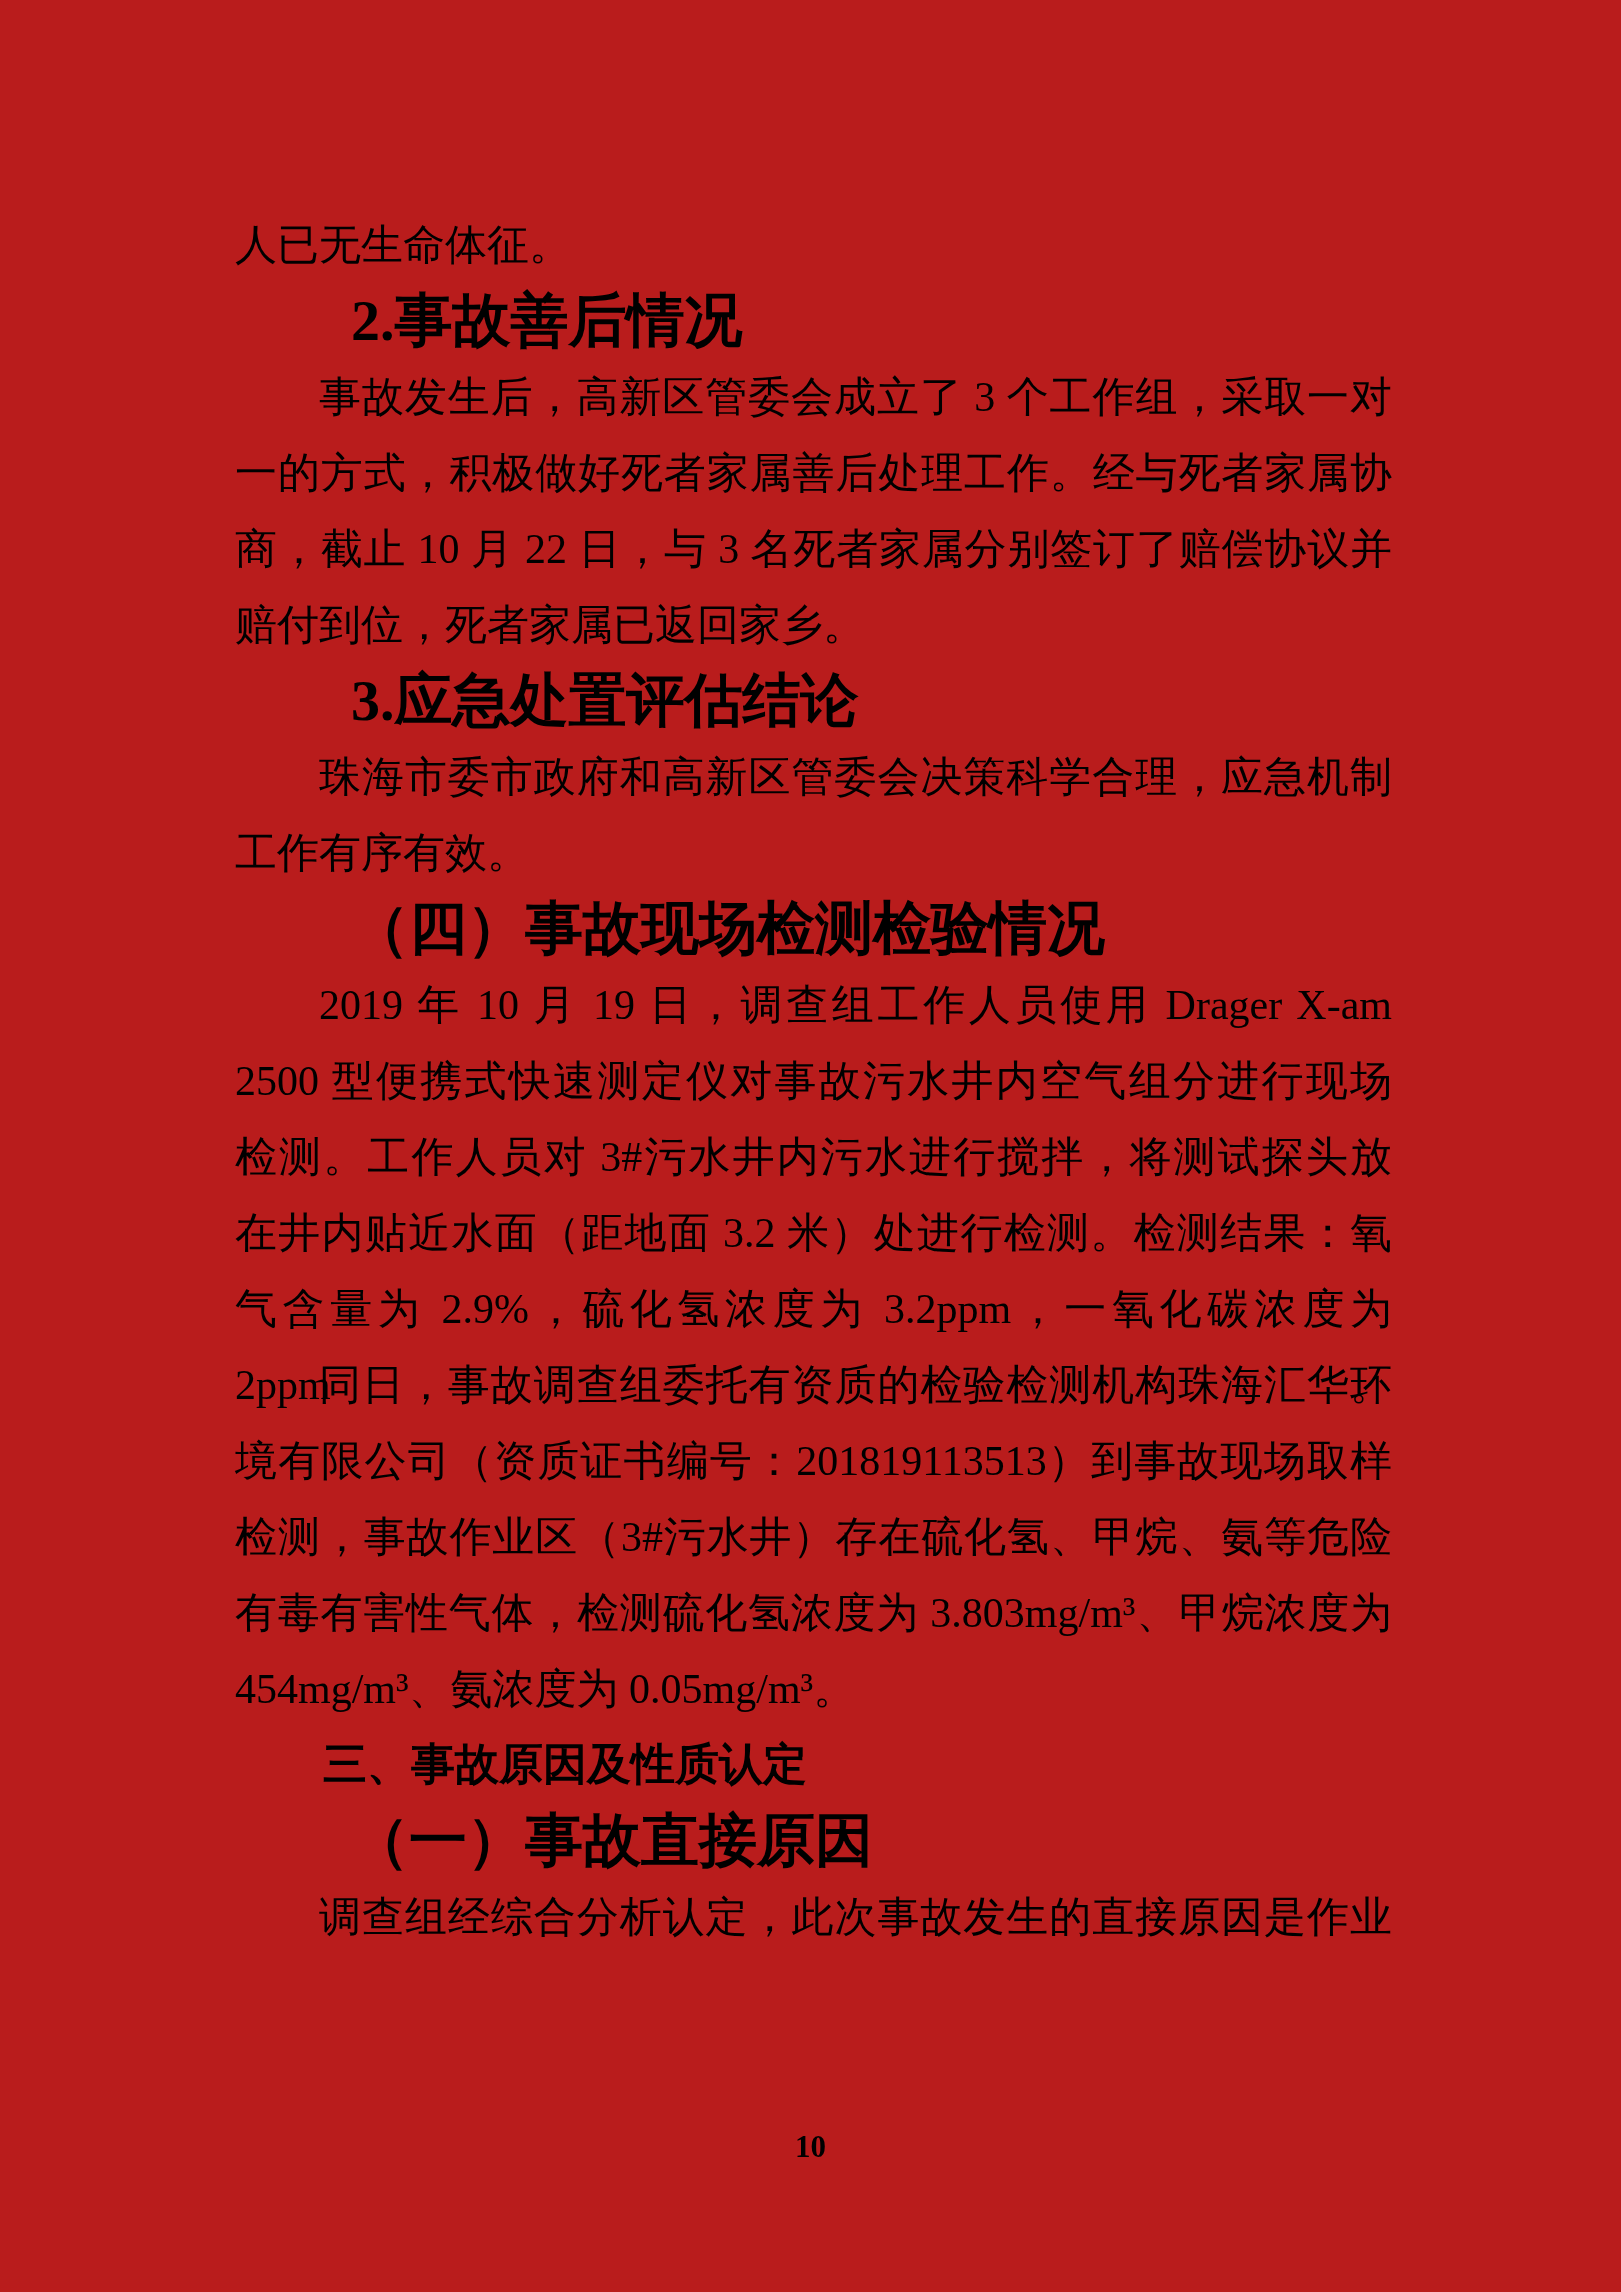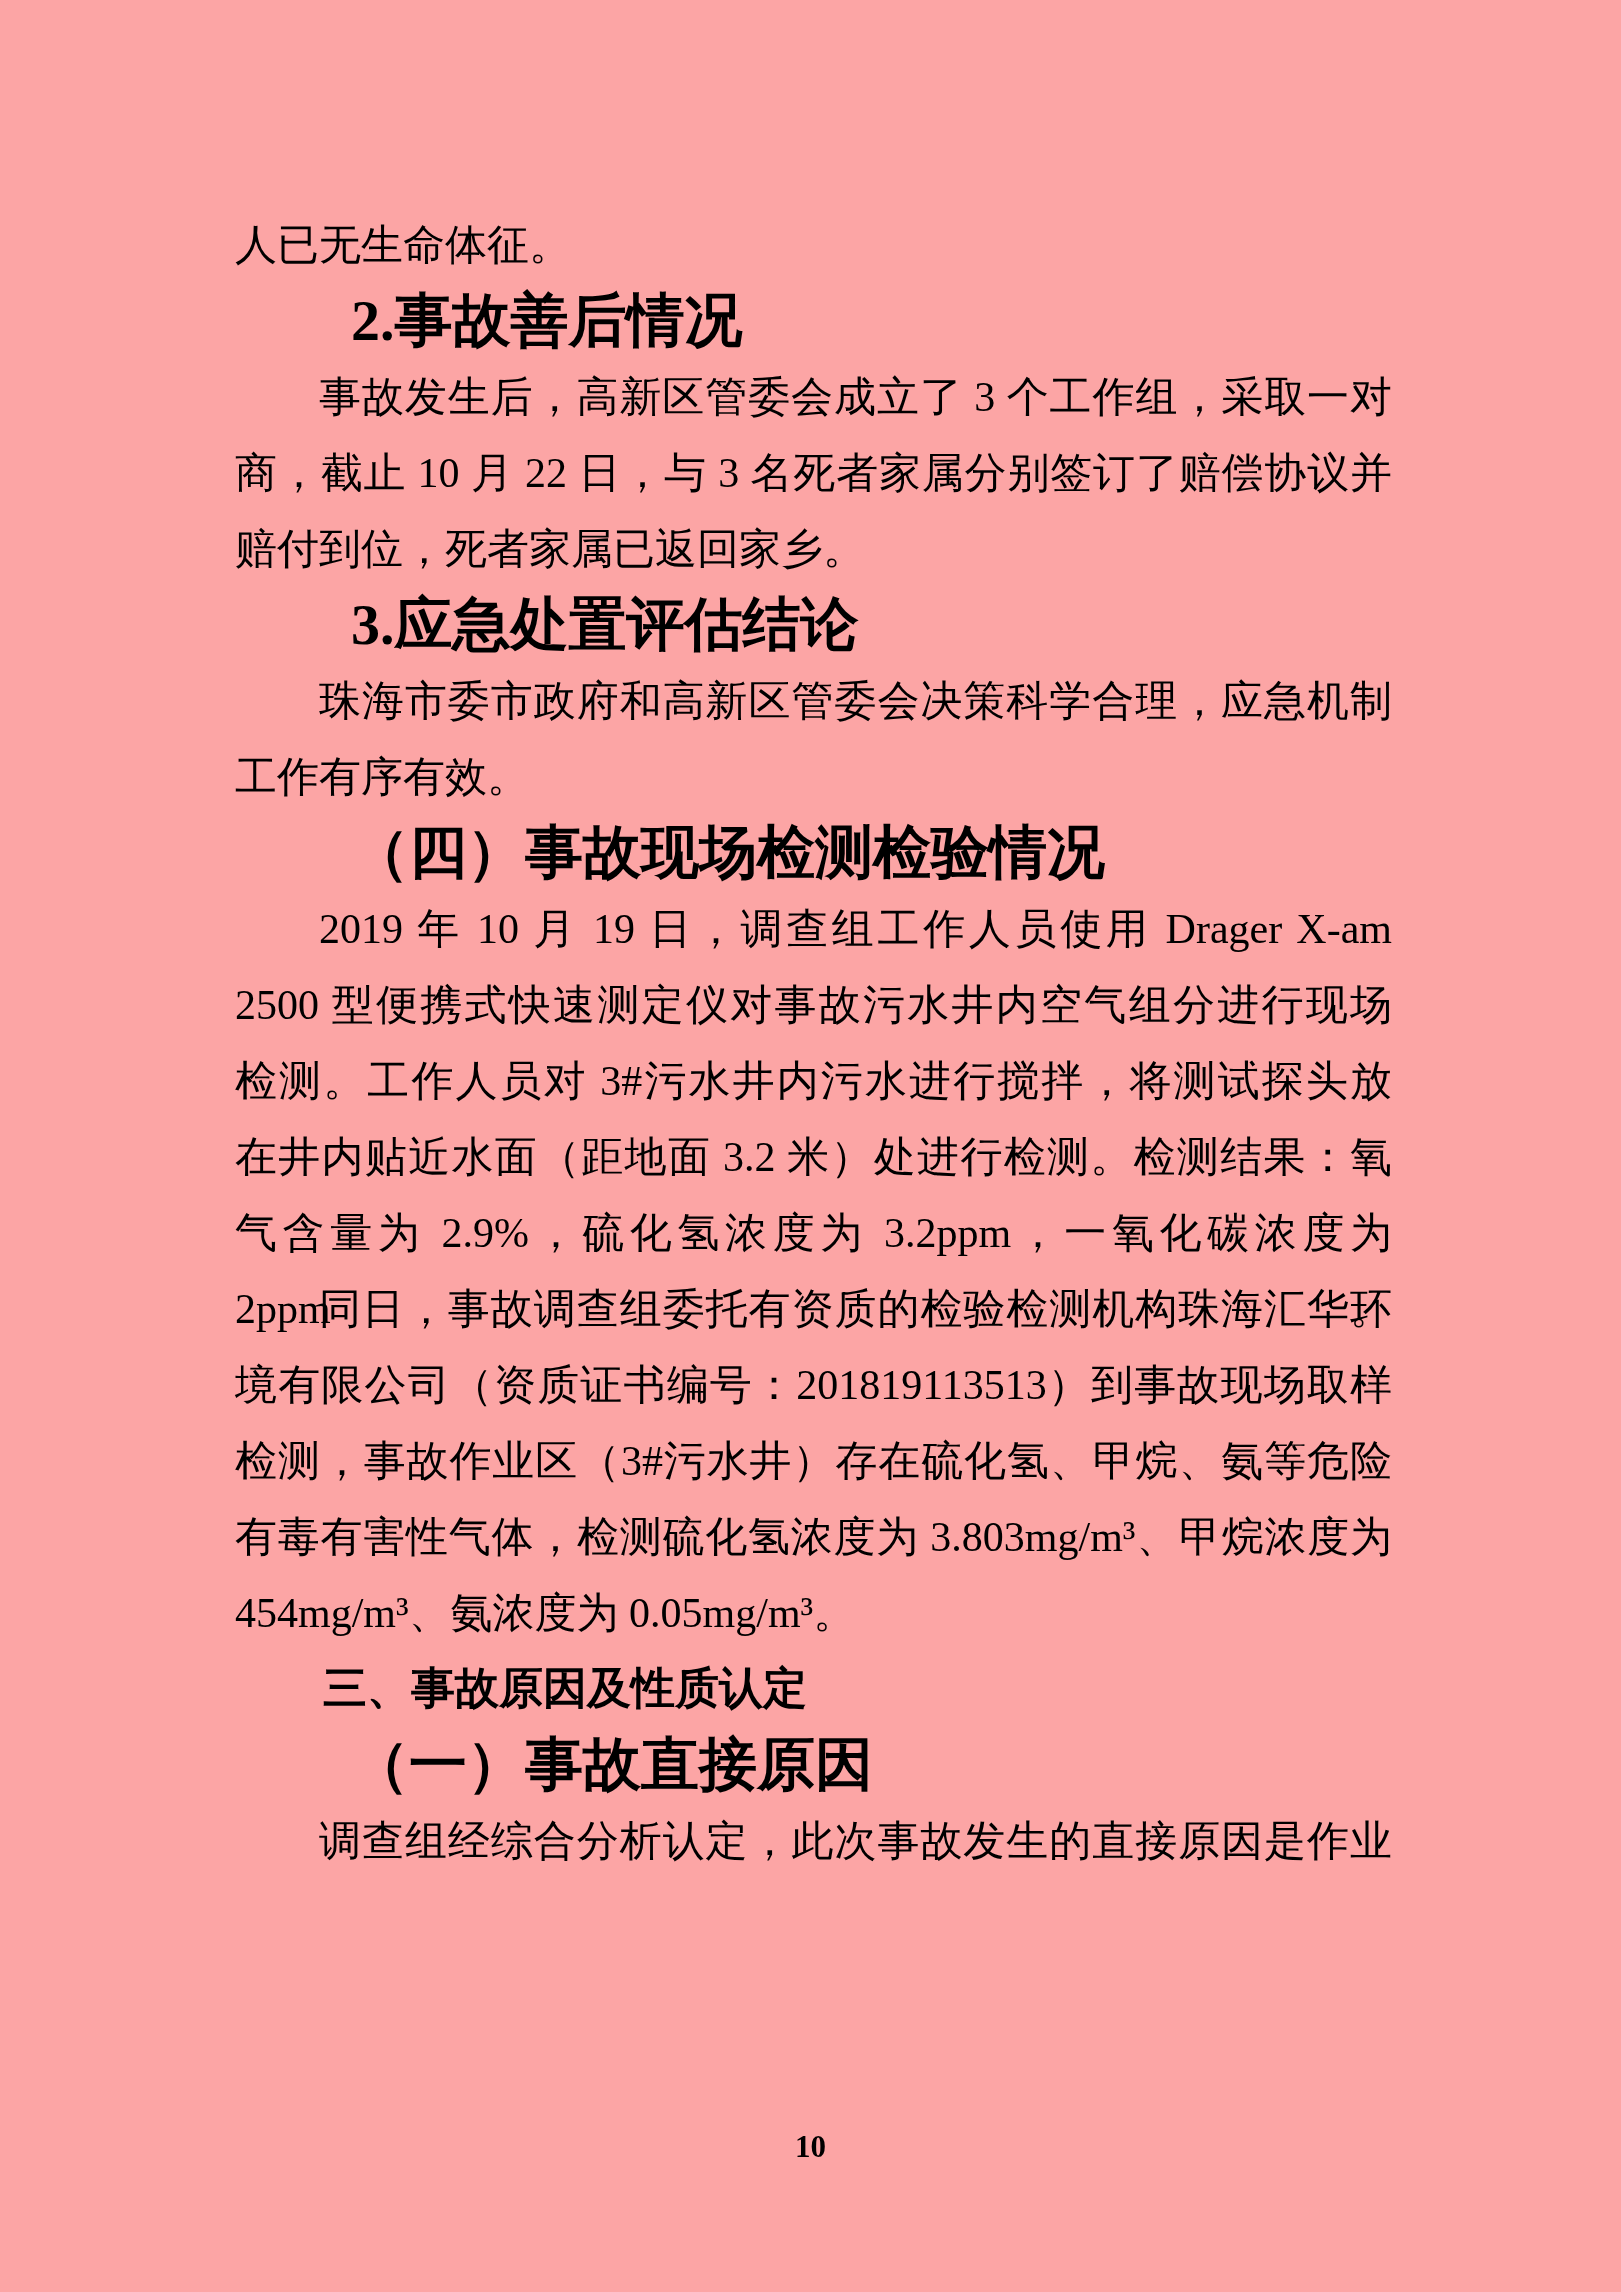--- a/index.html
+++ b/index.html
@@ -4,21 +4,21 @@
 <style>
   html, body {
     margin: 0;
     padding: 0;
     background: #ffffff;
   }
   .page {
     position: relative;
     width: 1621px;
     height: 2293px;
-    background: #fca5a5;
+    background: #b91c1c;
     color: #000000;
     font-family: "Liberation Serif", "DejaVu Serif", serif;
     overflow: hidden;
   }
   .content {
     position: absolute;
     top: 207px;
     left: 235px;
     width: 1157px;
   }
@@ -59,20 +59,21 @@
   }
 </style>
 </head>
 <body>
 
 <div class="page">
   <div class="content">
     <div class="line">人已无生命体征。</div>
     <div class="line h-kai indent">2.事故善后情况</div>
     <div class="line fill indent">事故发生后，高新区管委会成立了 3 个工作组，采取一对</div>
+    <div class="line fill">一的方式，积极做好死者家属善后处理工作。经与死者家属协</div>
     <div class="line fill">商，截止 10 月 22 日，与 3 名死者家属分别签订了赔偿协议并</div>
     <div class="line">赔付到位，死者家属已返回家乡。</div>
     <div class="line h-kai indent">3.应急处置评估结论</div>
     <div class="line fill indent">珠海市委市政府和高新区管委会决策科学合理，应急机制</div>
     <div class="line">工作有序有效。</div>
     <div class="line h-kai indent">（四）事故现场检测检验情况</div>
     <div class="line fill indent">2019 年 10 月 19 日，调查组工作人员使用 Drager X-am</div>
     <div class="line fill">2500 型便携式快速测定仪对事故污水井内空气组分进行现场</div>
     <div class="line fill">检测。工作人员对 3#污水井内污水进行搅拌，将测试探头放</div>
     <div class="line fill">在井内贴近水面（距地面 3.2 米）处进行检测。检测结果：氧</div>

